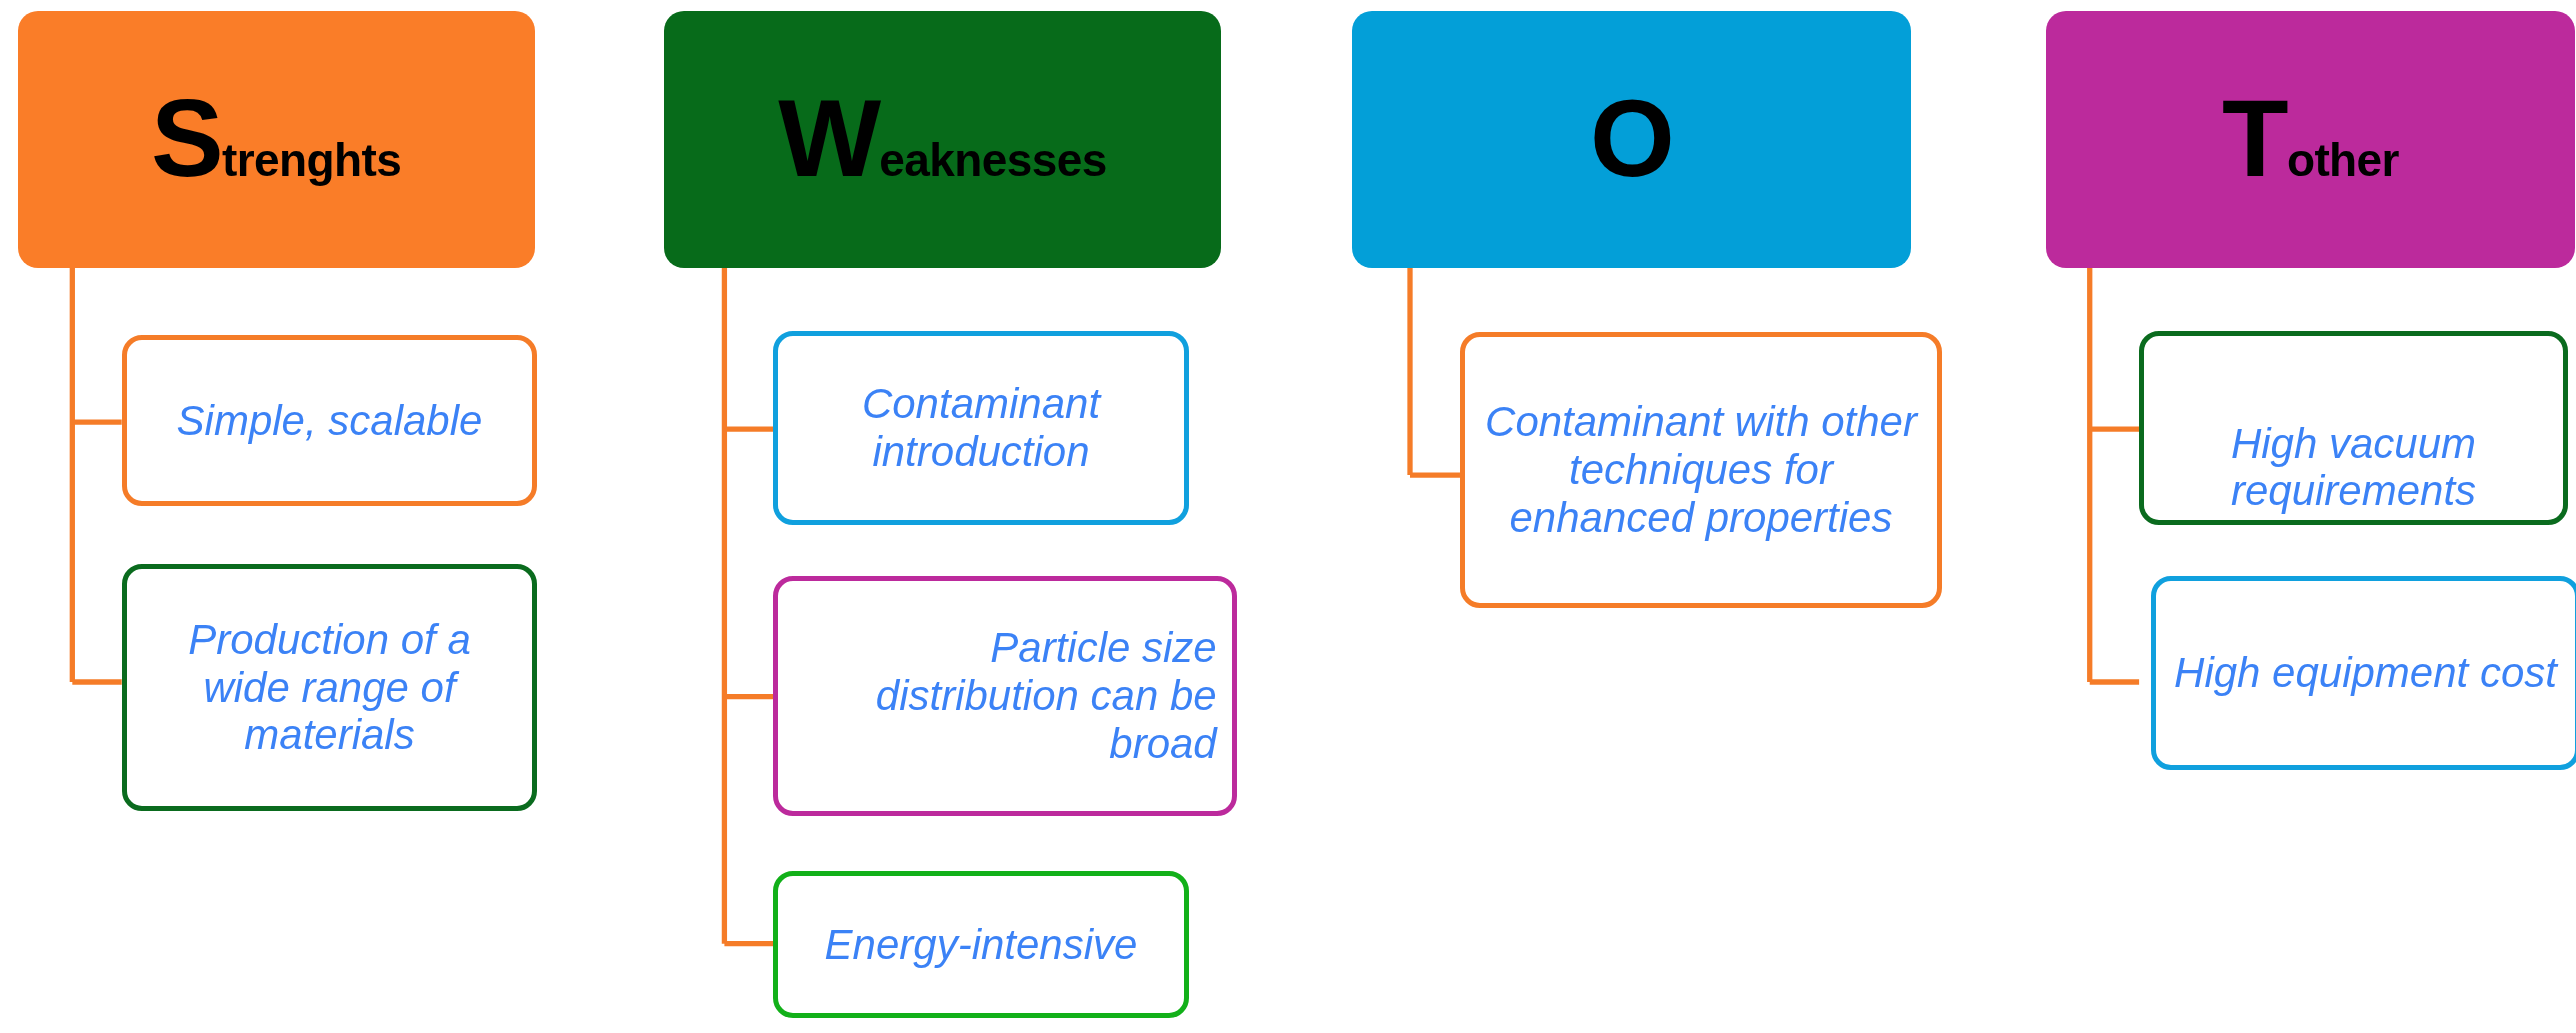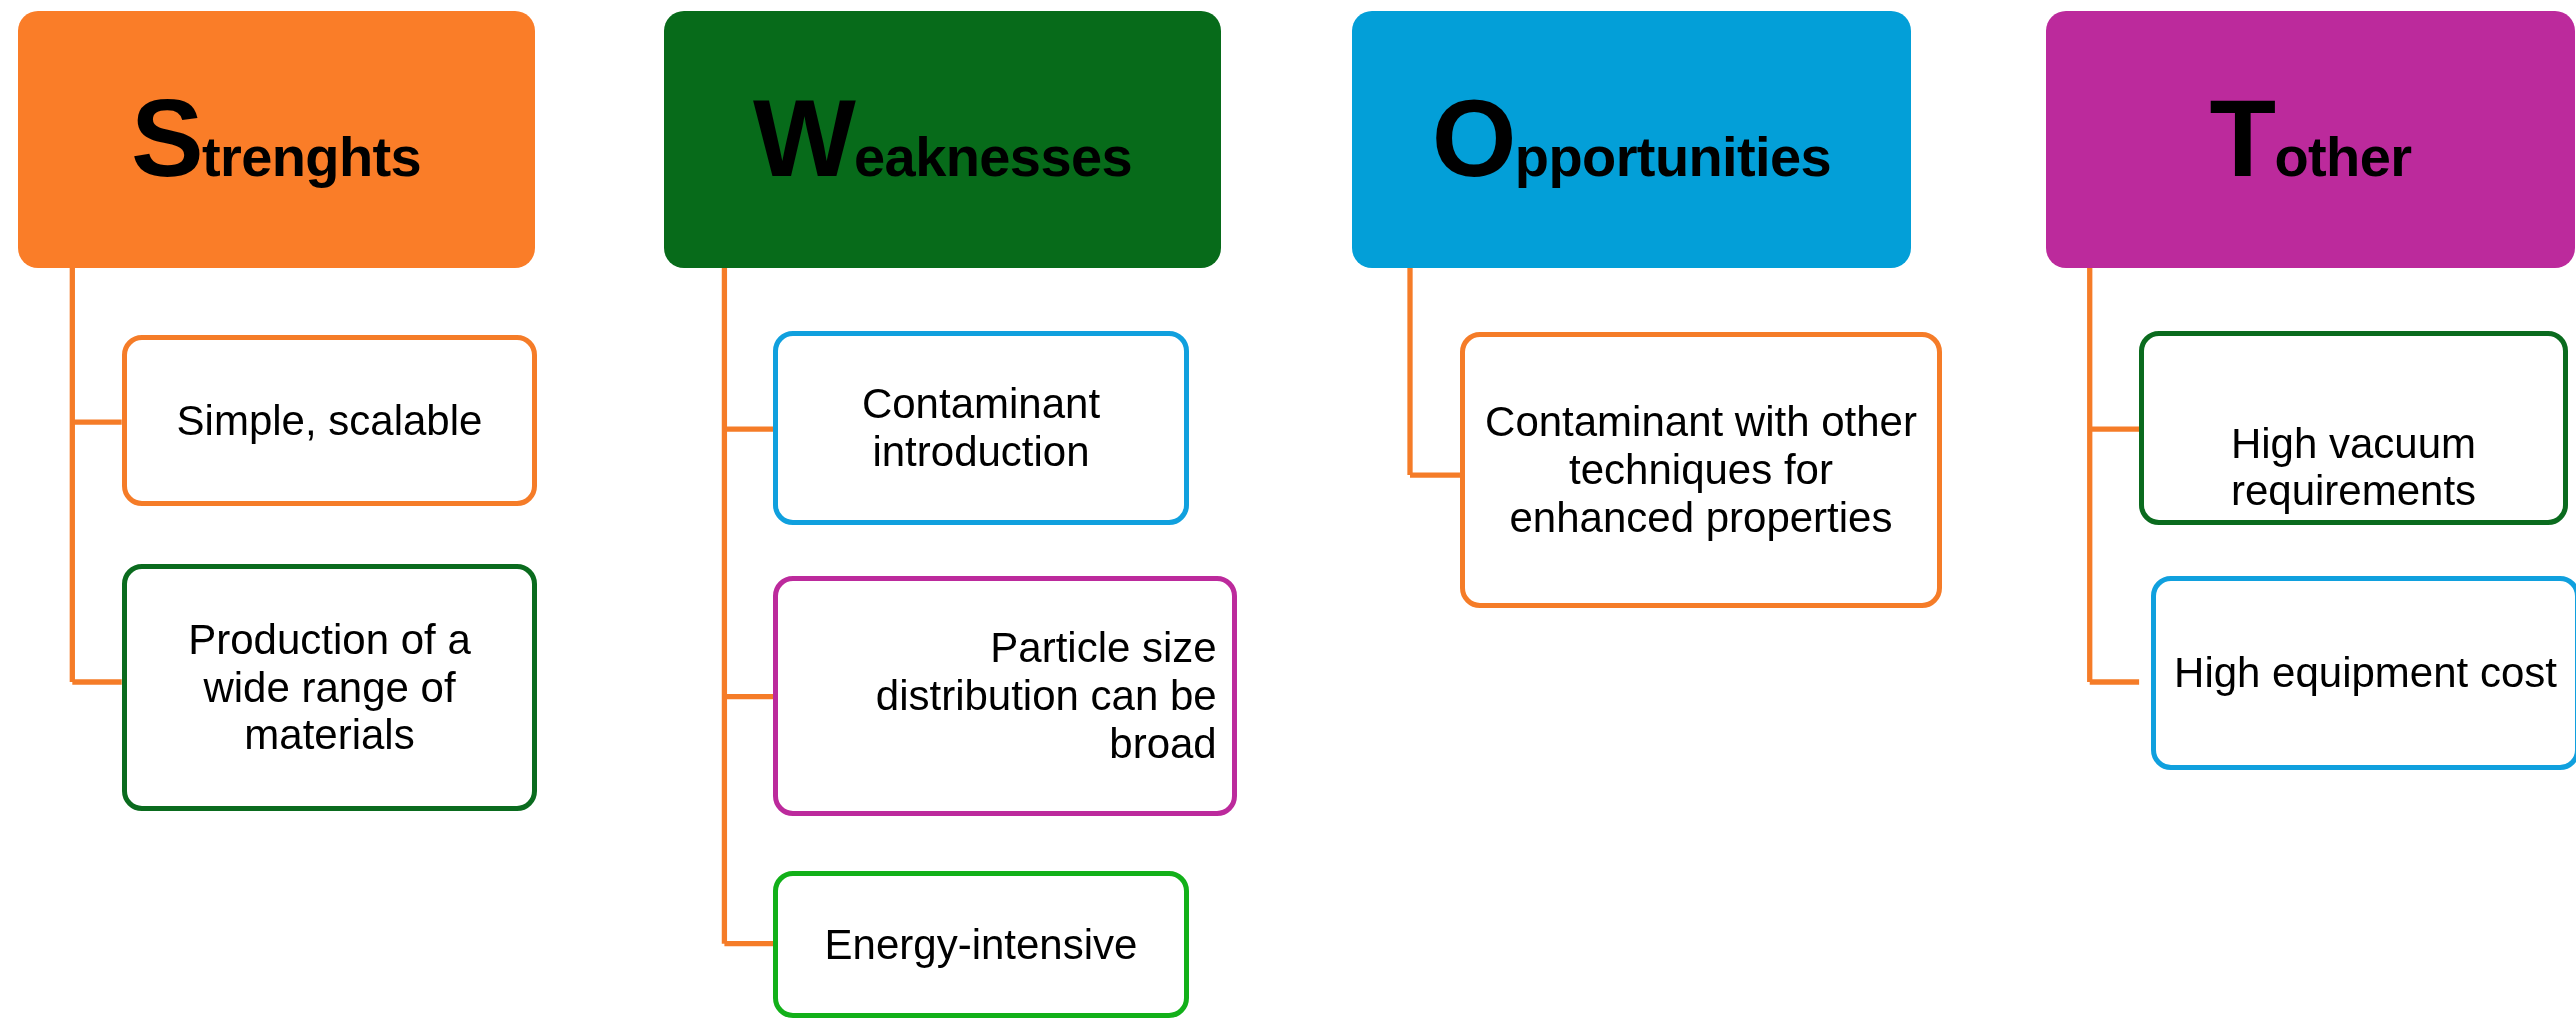--- a/index.html
+++ b/index.html
@@ -44,21 +44,21 @@
   }
   .swot-header .initial {
     font-size: 109px;
     font-weight: 700;
     letter-spacing: -1.8px;
     line-height: 0.82;
     display: inline-block;
     vertical-align: baseline;
   }
   .swot-header .rest {
-    font-size: 56px;
+    font-size: 46px;
     font-weight: 700;
     letter-spacing: -0.6px;
     display: inline-block;
     vertical-align: baseline;
   }
   .swot-header .word {
     display: flex;
     align-items: baseline;
   }
 
@@ -72,22 +72,23 @@
     border-radius: 20px;
     display: flex;
     align-items: center;
     justify-content: center;
     text-align: center;
     padding: 4.7px 15.3px;
   }
   .swot-item .item-text {
     font-size: 42px;
     line-height: 1.14;
-    color: #000000;
+    color: #3b82f6;
     font-weight: 400;
+    font-style: italic;
   }
 </style>
 </head>
 <body style="height: 1033px; width: 2576px; overflow: hidden;">
 
 <div id="stage" style="transform: scale(1);">
 
   <svg id="connectors" viewBox="0 0 4381 1757" preserveAspectRatio="none" xmlns="http://www.w3.org/2000/svg">
 
     <g>
@@ -145,21 +146,20 @@
     <span class="item-text">Particle size distribution can be broad</span>
   </div>
 
   <div class="swot-item" style="left: 773px; top: 871px; width: 416px; height: 147px; border-color: rgb(18, 176, 25);">
     <span class="item-text">Energy-intensive</span>
   </div>
 
   <div class="swot-header" style="left: 1352px; top: 10.6px; width: 559px; height: 257px; background: rgb(3, 159, 216);">
     <span class="word">
       <span class="initial">O</span>
-      <span class="rest">pportunities</span>
     </span>
   </div>
 
   <div class="swot-item" style="left: 1460px; top: 332px; width: 482px; height: 276px; border-color: rgb(245, 124, 40);">
     <span class="item-text">Contaminant with other techniques for enhanced properties</span>
   </div>
 
   <div class="swot-header" style="left: 2046px; top: 10.6px; width: 529px; height: 257px; background: rgb(188, 42, 156);">
     <span class="word">
       <span class="initial">T</span>

